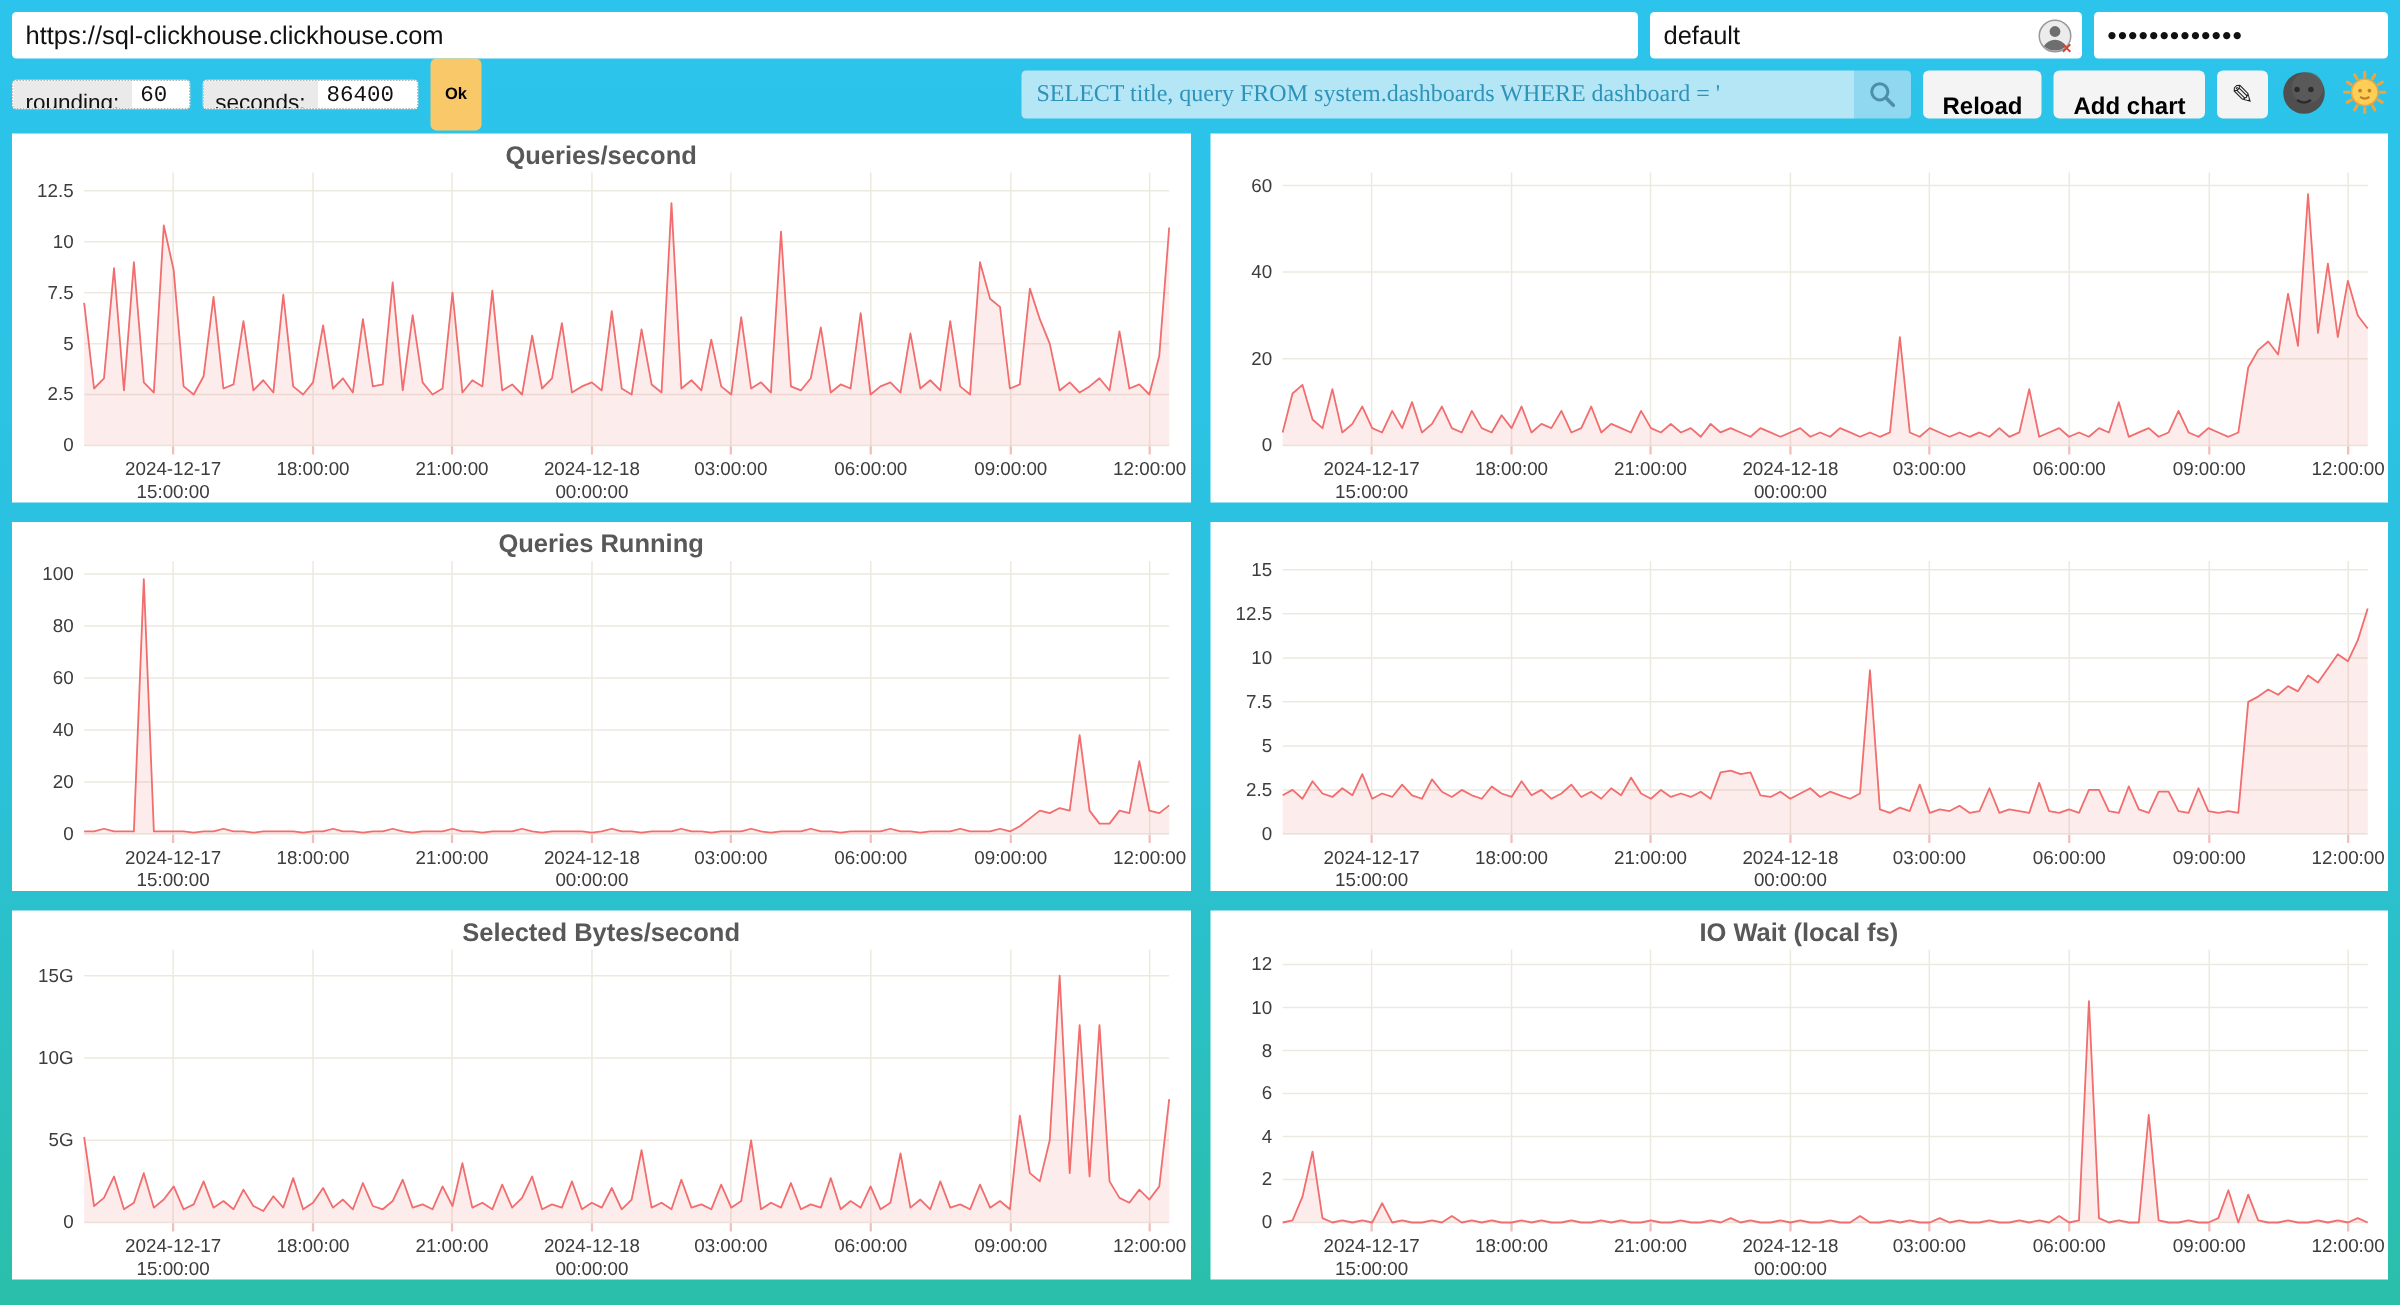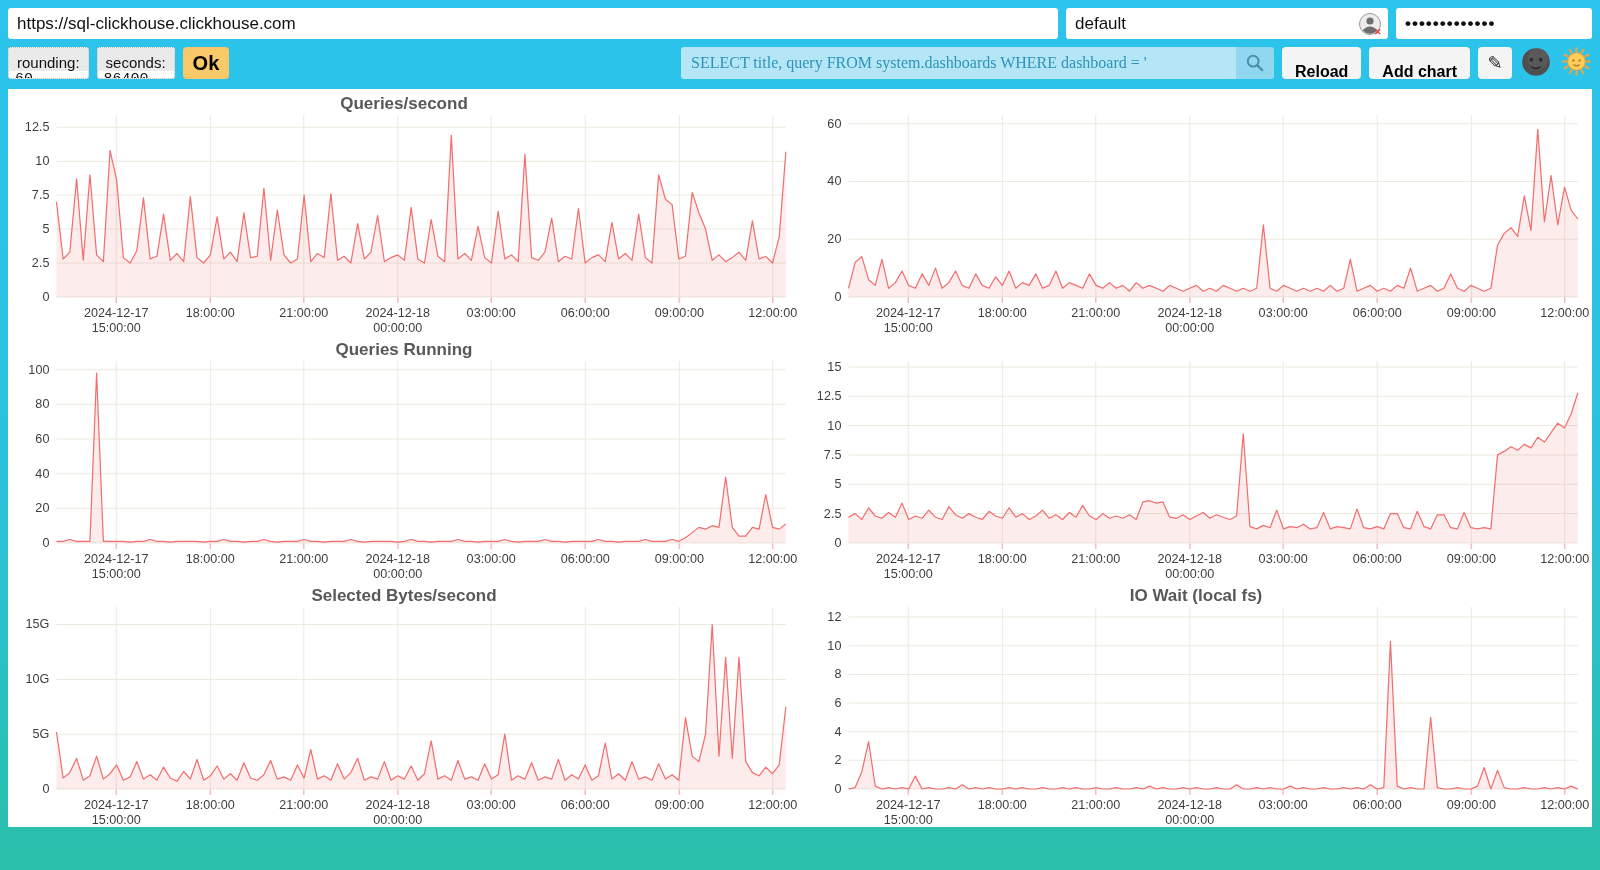--- a/index.html
+++ b/index.html
@@ -8,40 +8,40 @@
     width:1600px; height:870px; overflow:hidden;
     background: linear-gradient(180deg, #2CC4EC 0%, #2BC1DD 55%, #2ABFA9 100%);
     font-family: "Liberation Sans", sans-serif;
   }
   .row1 { display:flex; gap:8px; padding:8px 8px 0 8px; }
   .row1 input {
     border:none; border-radius:3px; height:31px; background:#fff;
     font-size:17px; padding:0 9px; color:#111; outline:none;
   }
   .url-input { flex:1; }
-  .user-wrap { position:relative; width:322px; }
+  .user-wrap { position:relative; width:288px; }
   .user-wrap input { width:100%; padding-right:36px; }
   .user-icon { position:absolute; right:6px; top:4px; width:24px; height:24px; }
   .pass-input { width:196px; font-size:15px; letter-spacing:1px; font-weight:bold; }
 
   .row2 { display:flex; align-items:center; gap:8px; padding:8px; height:48px; }
   .field {
     display:flex; align-items:stretch; background:#fff; border:1px dotted #b5b5b5;
-    border-radius:3px; overflow:hidden; height:32px;flex-direction:column;
+    border-radius:3px; overflow:hidden; height:20px;
   }
   .field label { background:#EAEAEA; padding:6px 8px 0 8px; font-size:15px; color:#111; }
   .field input {
     border:none; outline:none; font-family:"Liberation Mono", monospace;
     font-size:15px; padding:0 6px; color:#111;
   }
   .rounding-input { width:38px; }
   .seconds-input { width:66px; }
   .ok-btn {
-    background:#F9C869; border:none; border-radius:4px; height:32px;
-    font-weight:bold; font-size:20px; padding:0 10px; cursor:pointer; color:#000;
+    background:#F9C869; border:none; border-radius:4px; height:48px;
+    font-weight:bold; font-size:11px; padding:0 10px; cursor:pointer; color:#000;
   }
   .spacer { flex:1; }
   .search-wrap { display:flex; height:32px; }
   .search-input {
     width:555px; height:32px; border:none; outline:none;
     background:#B5E6F6; color:#2E93B9; font-size:16px; padding:0 10px;
     border-radius:3px 0 0 3px; font-family:Liberation Serif, serif;
   }
   .search-btn {
     width:38px; height:32px; border:none; background:#8FD8F0;
@@ -49,21 +49,21 @@
   }
   .btn {
     background:#F4F4F4; border:none; border-radius:4px; height:32px;
     font-weight:bold; font-size:16px; padding:16px 13px; color:#000; cursor:pointer;
     font-family:"Liberation Sans", sans-serif;
   }
   .icon-btn { width:34px; padding:0; font-size:18px; color:#222; font-weight:normal; }
   .emoji-btn { background:transparent; border:none; width:32px; height:32px; padding:0; cursor:pointer; }
 
   .grid {
-    display:grid; grid-template-columns:1fr 1fr; padding:2px 8px 8px 8px;
+    display:grid; grid-template-columns:1fr 1fr; gap:13px; padding:2px 8px 8px 8px;
   }
   .chart-card { position:relative; background:#fff; height:246px; }
   .chart-title {
     position:absolute; top:5px; left:0; right:0; text-align:center;
     font-weight:bold; font-size:17px; color:#585858; z-index:2; pointer-events:none;
   }
   svg.plot { position:absolute; left:0; top:0; width:100%; height:100%; display:block; }
 </style>
 </head>
 <body>

